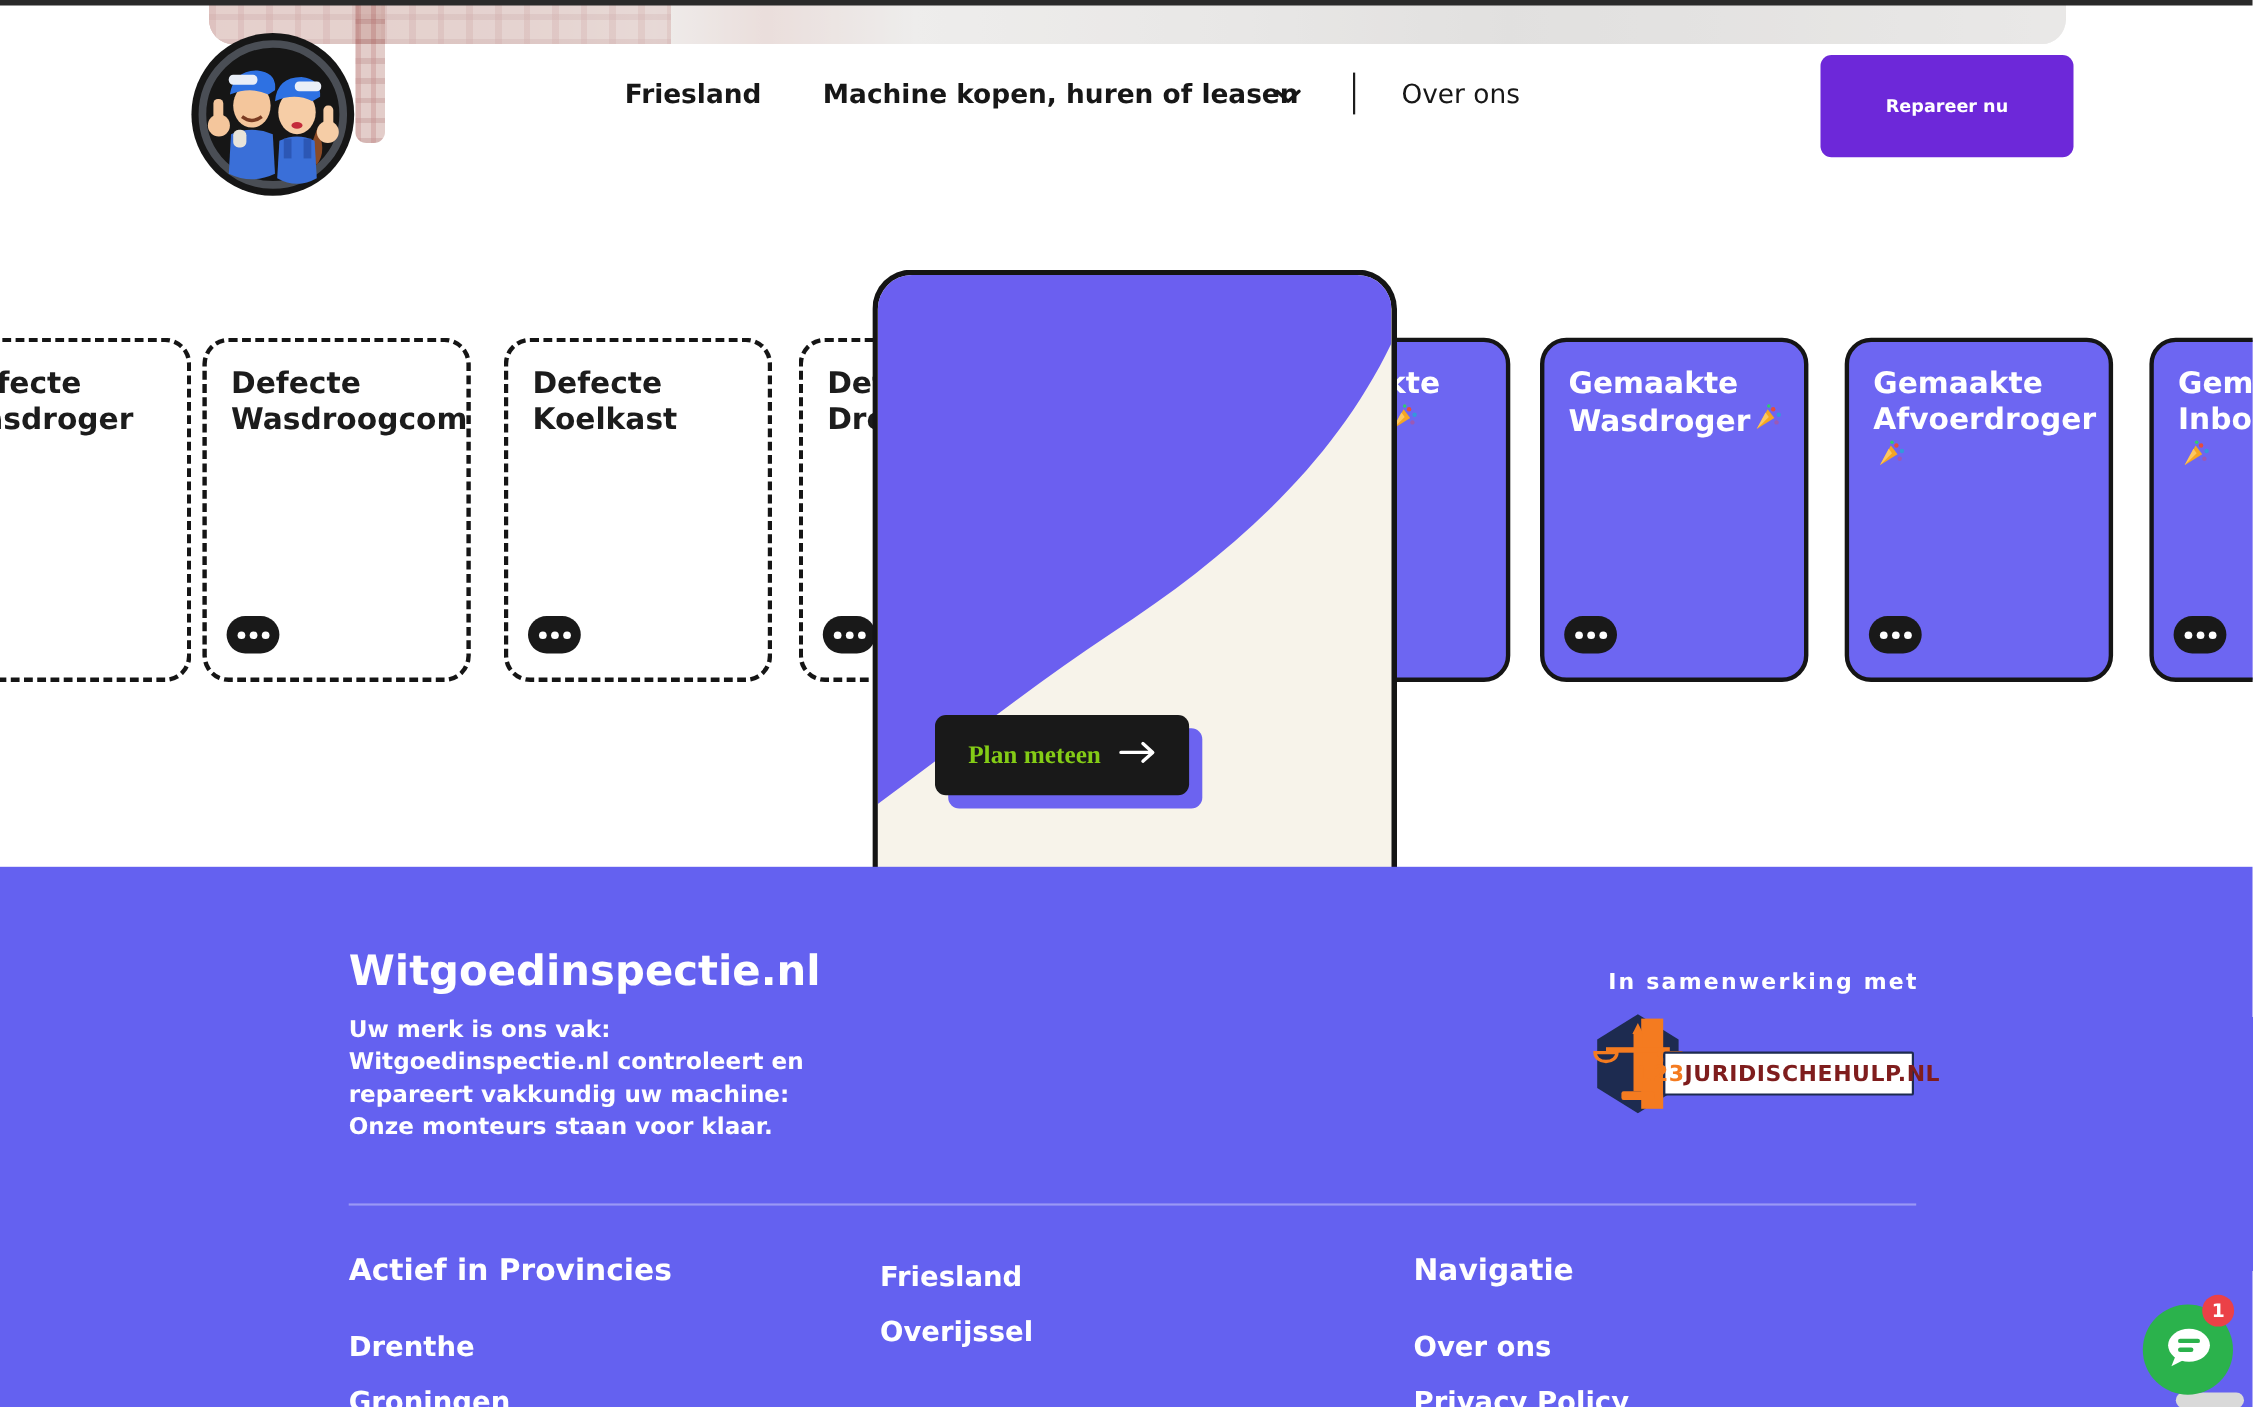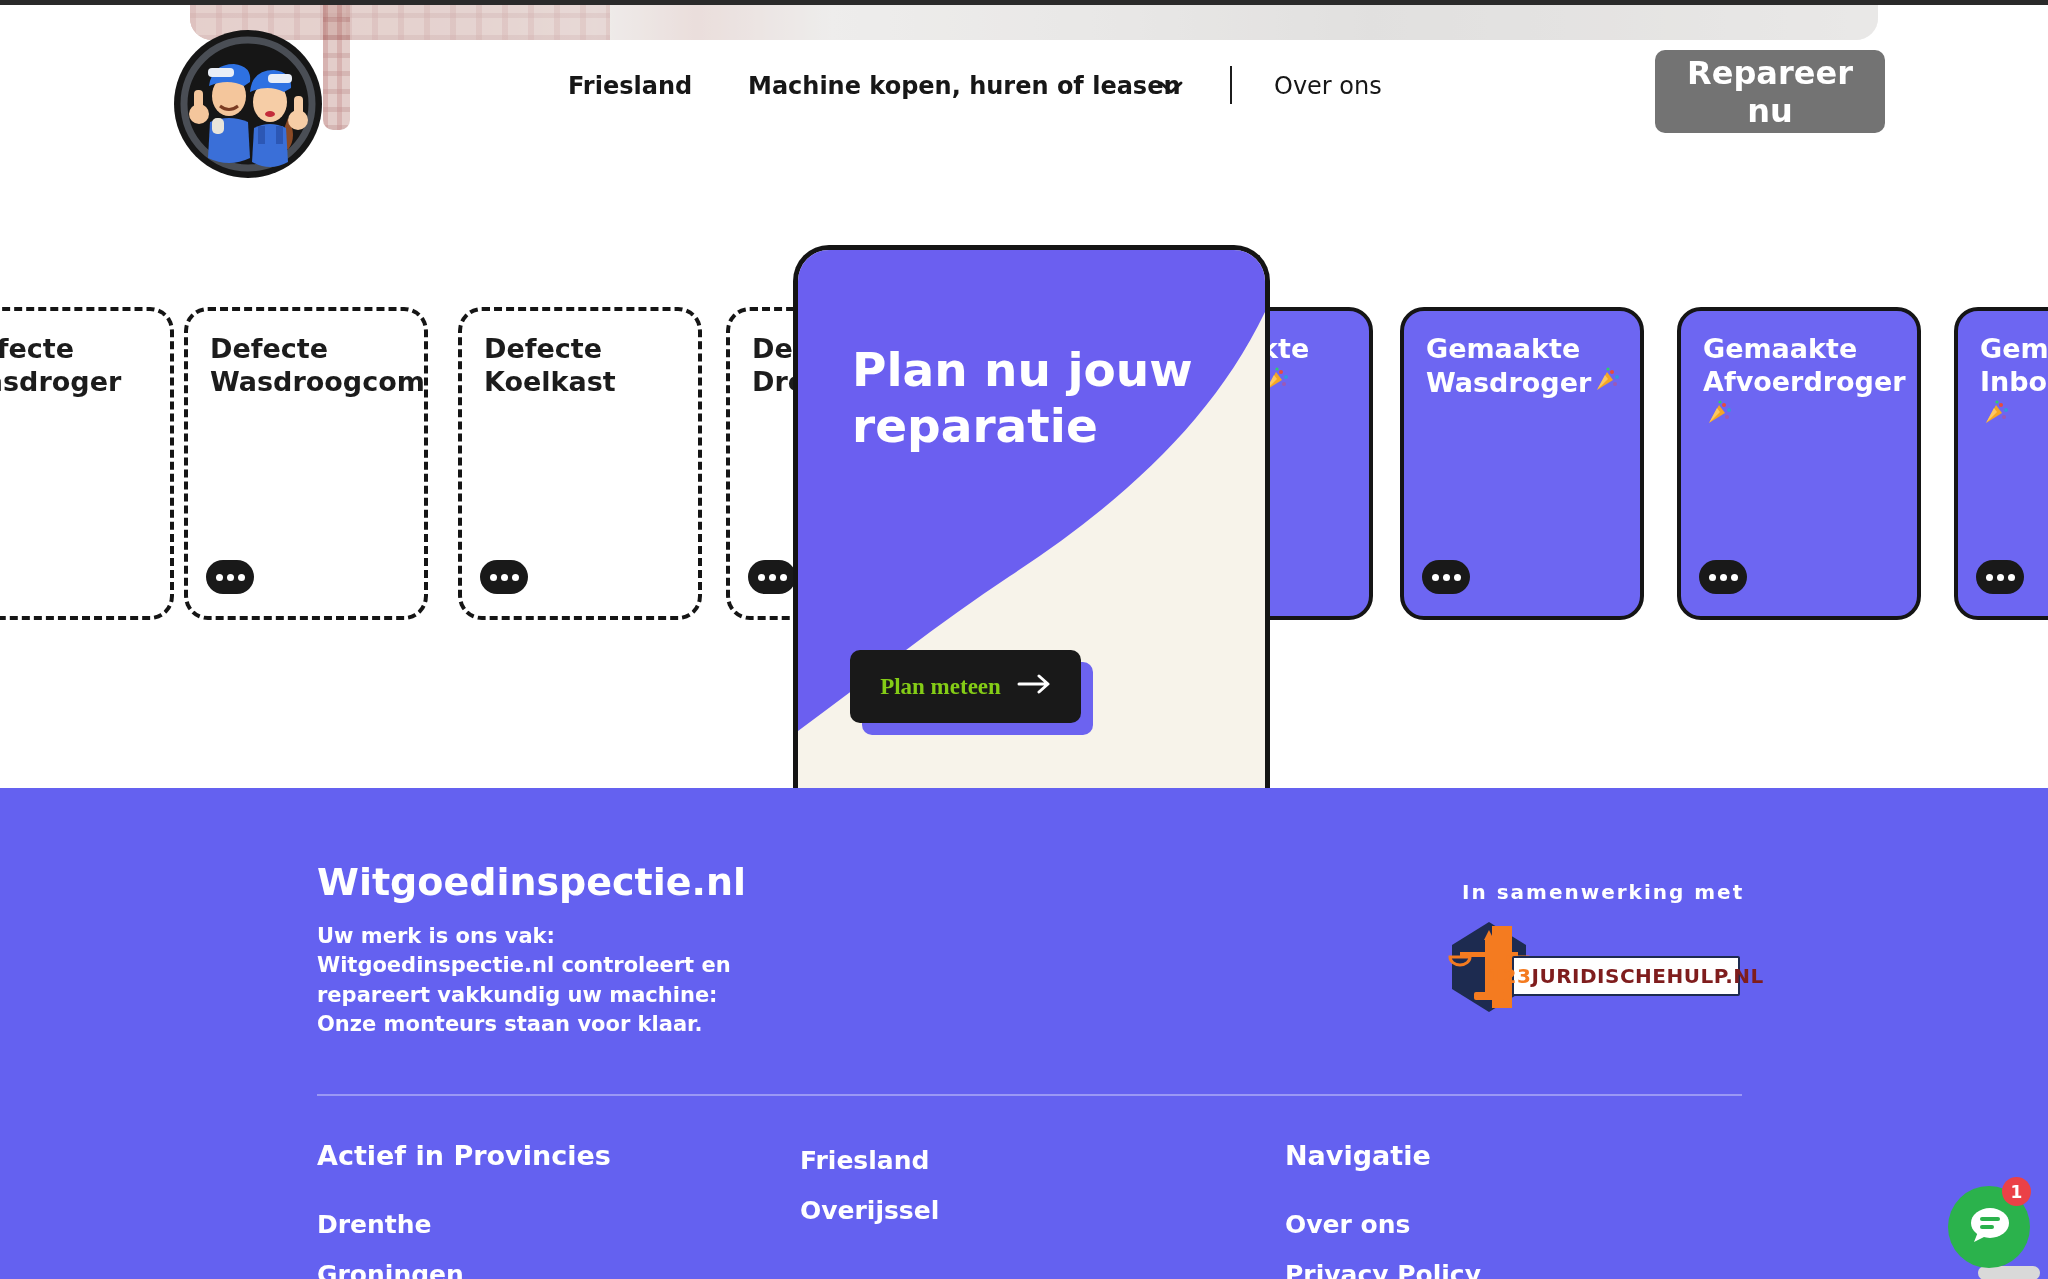--- a/index.html
+++ b/index.html
@@ -26,22 +26,22 @@
 
   
   .brand-logo{position:absolute;left:172px;top:28px;width:152px;height:152px;z-index:4;}
   .nav-link{position:absolute;top:72px;font-size:24px;font-weight:bold;color:#171717;z-index:3;white-space:nowrap;cursor:pointer;}
   .nav-link.regular{font-weight:normal;}
   .lnk-tarieven{left:568px;}
   .lnk-machine{left:748px;}
   .chevron-down{position:absolute;left:1158px;top:80px;z-index:3;}
   .nav-pipe{position:absolute;left:1230px;top:66px;width:2px;height:38px;background:#1c1c1c;z-index:3;}
   .lnk-overons{left:1274px;}
-  .cta-btn{position:absolute;left:1655px;top:50px;width:230px;height:83px;background:#737373;border:none;
-      border-radius:10px;color:#ffffff;font-size:32px;font-weight:bold;z-index:3;cursor:pointer;
+  .cta-btn{position:absolute;left:1655px;top:50px;width:230px;height:93px;background:#6d28d9;border:none;
+      border-radius:10px;color:#ffffff;font-size:16px;font-weight:bold;z-index:3;cursor:pointer;
       font-family:"DejaVu Sans","Liberation Sans",sans-serif;}
 
   
   .card{position:absolute;top:307px;width:244px;height:313px;border-radius:24px;box-sizing:border-box;
         overflow:hidden;z-index:2;}
   .card.dashed{background:#ffffff;border:4px dashed #151515;}
   .card.solid{background:#6D66F2;border:4px solid #151515;}
   .card-title{position:absolute;left:22px;top:22px;width:205px;font-size:27px;font-weight:bold;line-height:1.22;color:#1c1c1c;}
   .card.solid .card-title{color:#ffffff;}
   .pill{position:absolute;left:18px;bottom:22px;width:48px;height:34px;border-radius:17px;background:#191919;
@@ -222,21 +222,20 @@
         <span></span>
         <span></span>
         <span></span>
       </div>
   </div>
 
   <div class="plan-card">
     <svg class="plan-blob" viewBox="0 0 467 540">
       <path d="M0,0 H467 V62 C415,170 325,252 212,326 C142,372 72,428 0,481 Z" fill="#6B5FF0"></path>
     </svg>
-    <div class="plan-title">Plan nu jouw reparatie</div>
     <div class="plan-btn-shadow"></div>
     <button class="plan-btn">
       <span>Plan meteen</span>
       <span>
         <svg width="34" height="20" viewBox="0 0 34 20">
             <path d="M2 10 H30 M22 2 L31 10 L22 18" stroke="#ffffff" stroke-width="3" fill="none" stroke-linecap="round" stroke-linejoin="round"></path>
           </svg>
       </span>
     </button>
   </div>

